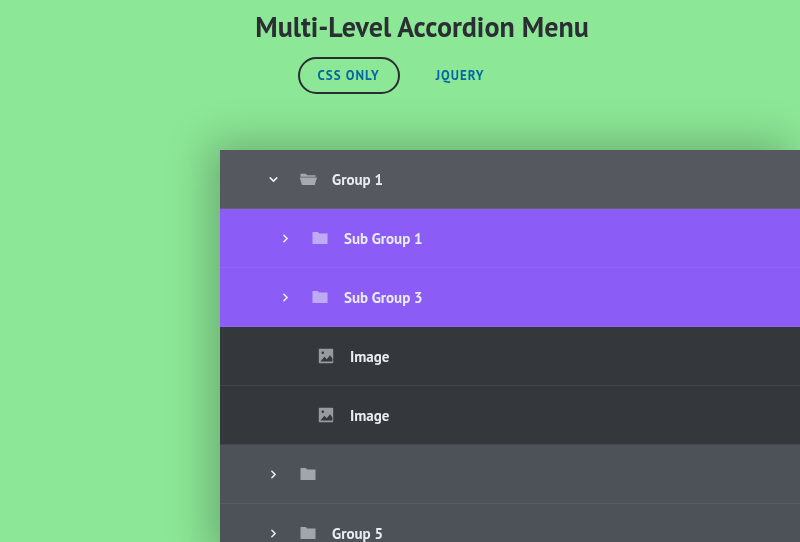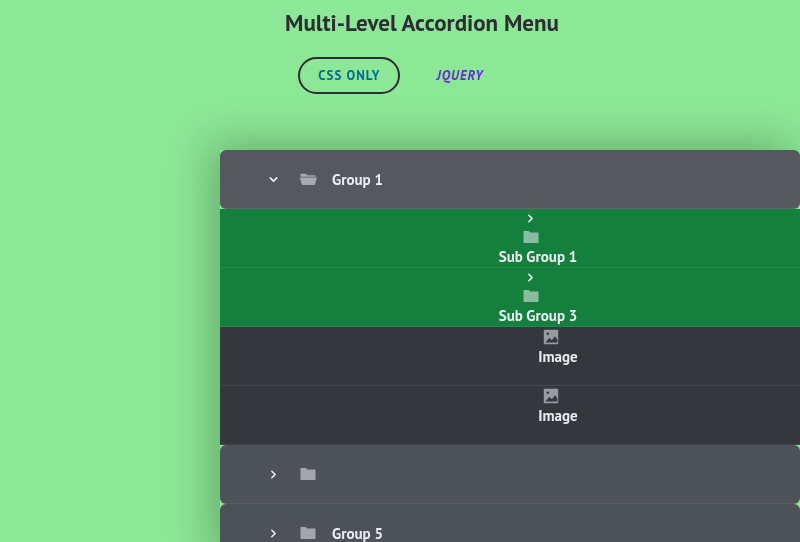--- a/index.html
+++ b/index.html
@@ -9,24 +9,24 @@
       background: #8ce796;
       font-family: -apple-system, BlinkMacSystemFont, "Segoe UI", "PT Sans", sans-serif;
       overflow: hidden;
       position: relative;
     }
     .header {
       text-align: center;
       padding-top: 8px;
     }
     .title {
-      font-size: 23px;
+      font-size: 28px;
       font-weight: 700;
       color: #2b2f33;
-      margin-bottom: 20px;
+      margin-bottom: 12px;
       padding-left: 44px;
     }
     .tabs-row {
       display: flex;
       justify-content: center;
       gap: 18px;
       align-items: center;
     }
     .tab {
       font-size: 13px;
@@ -35,44 +35,43 @@
       text-transform: uppercase;
       padding: 8px 18px;
       border-radius: 20px;
       cursor: pointer;
     }
     .tab.active {
       border: 2px solid #2b2f33;
       color: #0369a1;
     }
     .tab.inactive {
-      color: #6d28d9;
-      font-style: italic;
+      color: #0369a1;
     }
     .accordion-wrap {
       position: absolute;
       left: 220px;
       top: 150px;
       width: 580px;
       box-shadow: -10px -6px 40px rgba(0,0,0,0.25);
     }
     .row {
       display: flex;
       align-items: center;
       height: 59px;
       border-bottom: 1px solid rgba(255,255,255,0.07);
       color: #e9edf1;
       font-size: 15px;
       font-weight: 600;
       cursor: pointer;
     }
-    .row.level-0 { background: #4d5158; padding-left: 44px; border-radius: 6px; }
+    .row.level-0 { background: #4d5158; padding-left: 44px; }
     .row.level-0.expanded { background: #55595f; }
-    .row.level-1 { background: #15803d; padding-left: 56px; flex-direction: column; }
-    .row.level-2 { background: #34373c; padding-left: 96px; cursor: default; flex-direction: column; }
+    .row.level-1 { background: #8b5cf6; padding-left: 56px; }
+    .row.level-2 { background: #34373c; padding-left: 96px; cursor: default; }
     .chevron {
       width: 18px;
       height: 18px;
       margin-right: 16px;
       flex-shrink: 0;
       display: flex;
       align-items: center;
       justify-content: center;
     }
     .chevron svg { width: 13px; height: 13px; }

